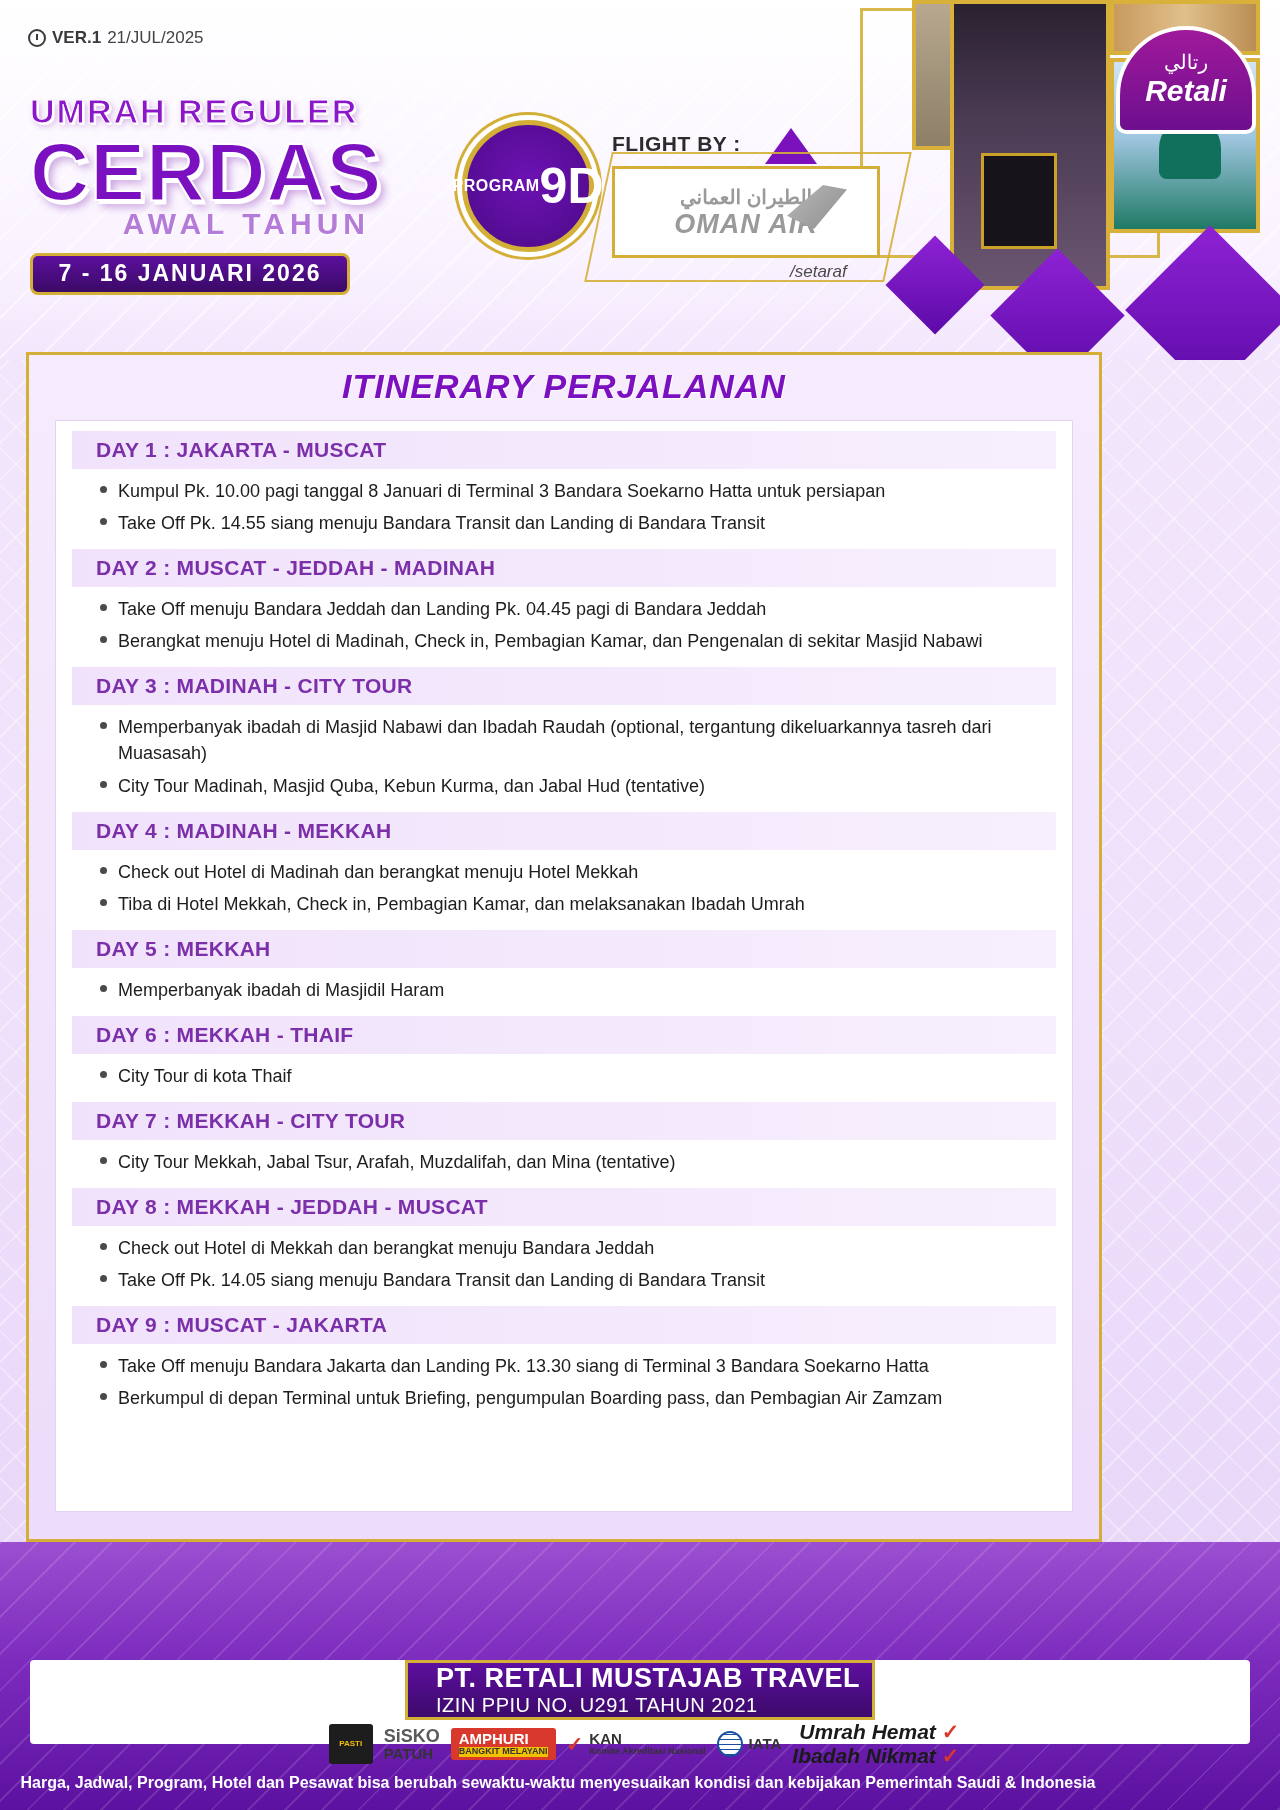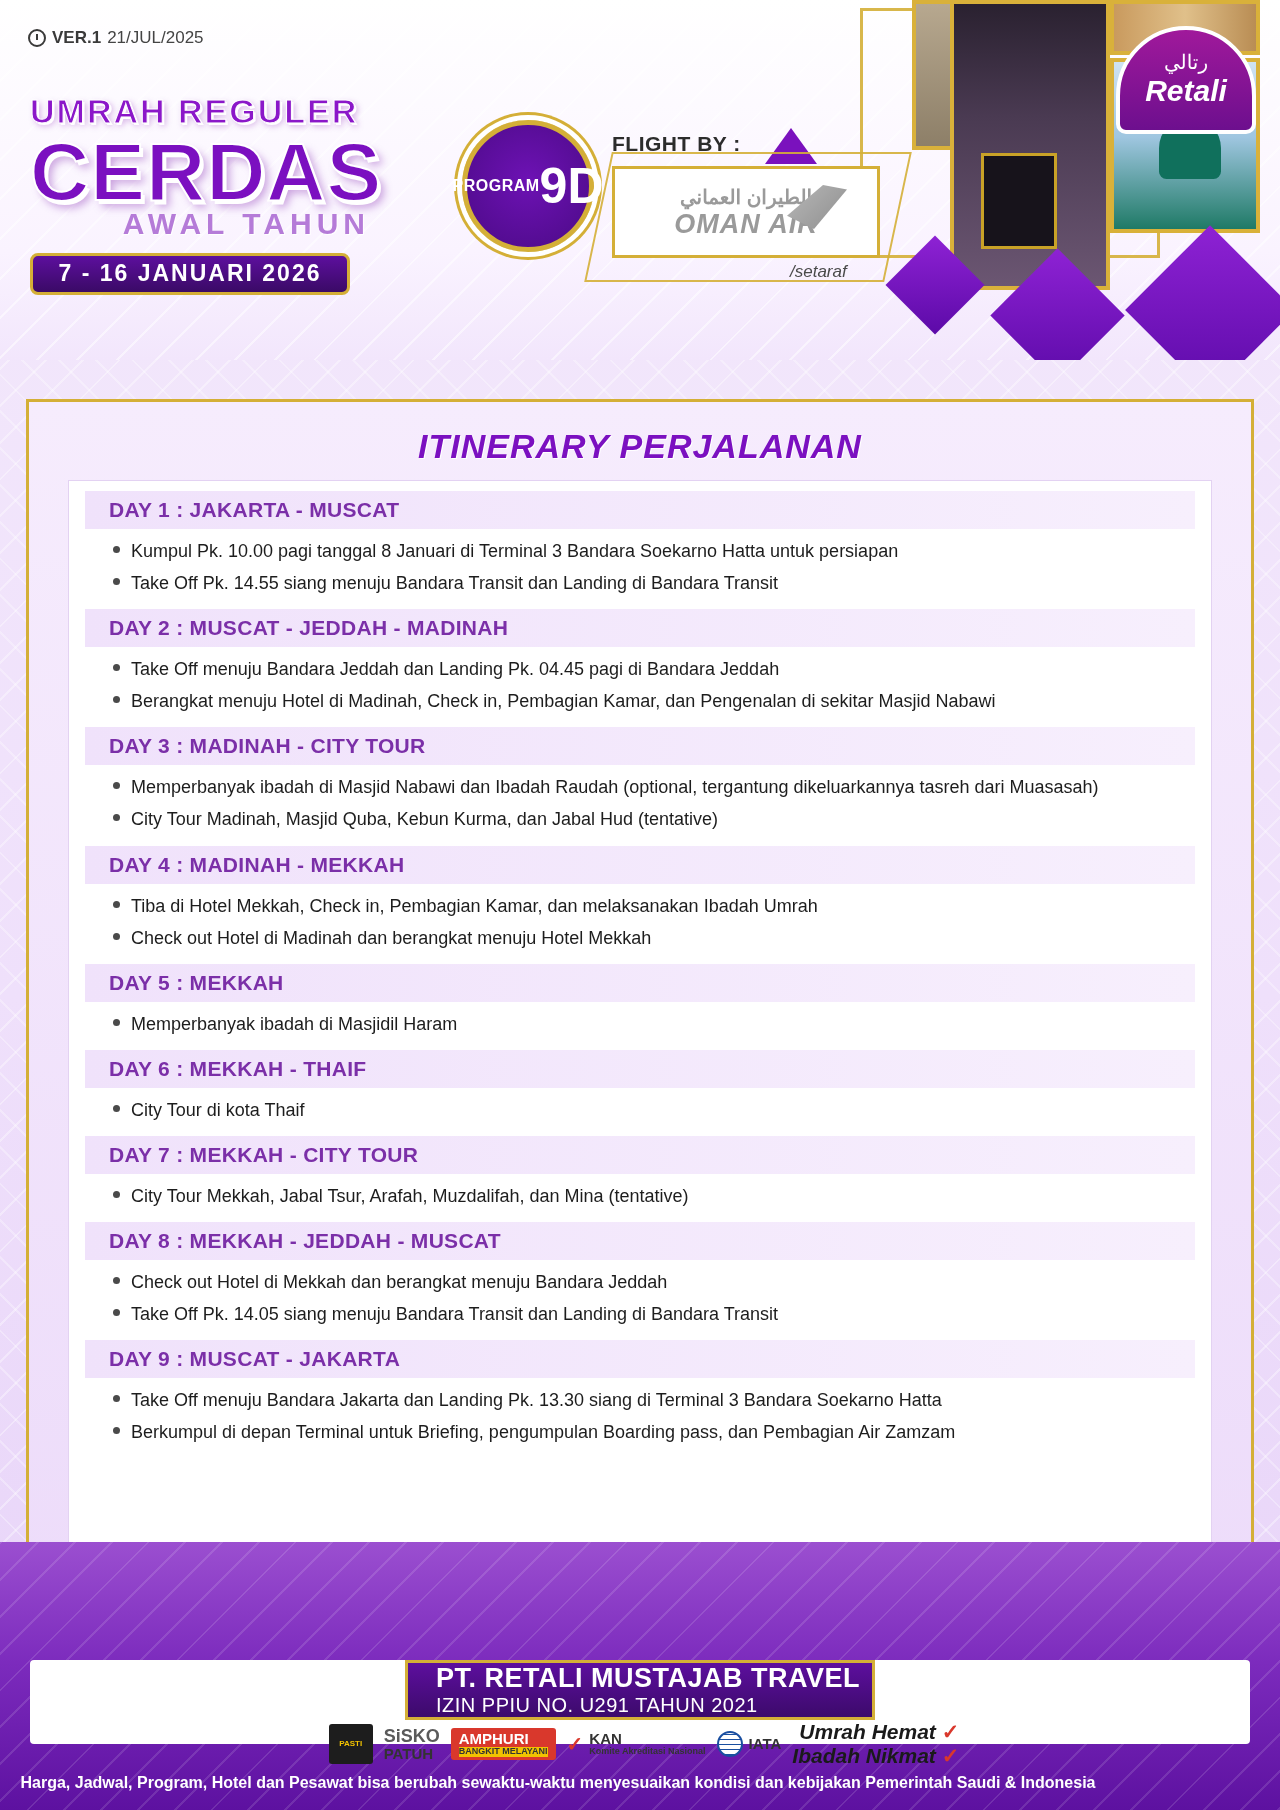--- a/index.html
+++ b/index.html
@@ -179,25 +179,24 @@
     border: 4px solid #ffffff;
     display:flex; flex-direction:column; align-items:center; justify-content:center;
     color:#fff;
   }
   .retali .mark { font-size: 20px; line-height:1; margin-bottom:2px; }
   .retali .name { font-size: 30px; font-weight: 800; font-style: italic; letter-spacing:0px;}
 
   
   .itinerary-outer {
     position: absolute; left: 26px; top: 352px;
-    width: 1228px; height: 1190px;
+    width: 1076px; height: 1190px;
     border: 3px solid #d4af37;
     background: linear-gradient(180deg,#f6ecfd,#eddcfa);
-    padding: 17px;
-    margin-top: 47px;
+    padding: 4px;
   }
   .itinerary-head {
     text-align: center;
     font-size: 34px; font-weight: 800; font-style: italic;
     color: #7b10c0; letter-spacing: 1px;
     padding: 8px 0 14px 0;
     text-shadow: 1px 1px 0 #fff;
   }
   .itinerary-inner {
     margin: 0 22px 16px 22px;
@@ -357,22 +356,22 @@
         <div class="day-block">
           <div class="day-title">DAY 3 : MADINAH - CITY TOUR</div>
           <div class="day-items">
             <div class="day-item">Memperbanyak ibadah di Masjid Nabawi dan Ibadah Raudah (optional, tergantung dikeluarkannya tasreh dari Muasasah)</div>
             <div class="day-item">City Tour Madinah, Masjid Quba, Kebun Kurma, dan Jabal Hud (tentative)</div>
           </div>
         </div>
         <div class="day-block">
           <div class="day-title">DAY 4 : MADINAH - MEKKAH</div>
           <div class="day-items">
+            <div class="day-item">Check out Hotel di Madinah dan berangkat menuju Hotel Mekkah</div>
             <div class="day-item">Tiba di Hotel Mekkah, Check in, Pembagian Kamar, dan melaksanakan Ibadah Umrah</div>
-            <div class="day-item">Check out Hotel di Madinah dan berangkat menuju Hotel Mekkah</div>
           </div>
         </div>
         <div class="day-block">
           <div class="day-title">DAY 5 : MEKKAH</div>
           <div class="day-items">
             <div class="day-item">Memperbanyak ibadah di Masjidil Haram</div>
           </div>
         </div>
         <div class="day-block">
           <div class="day-title">DAY 6 : MEKKAH - THAIF</div>

